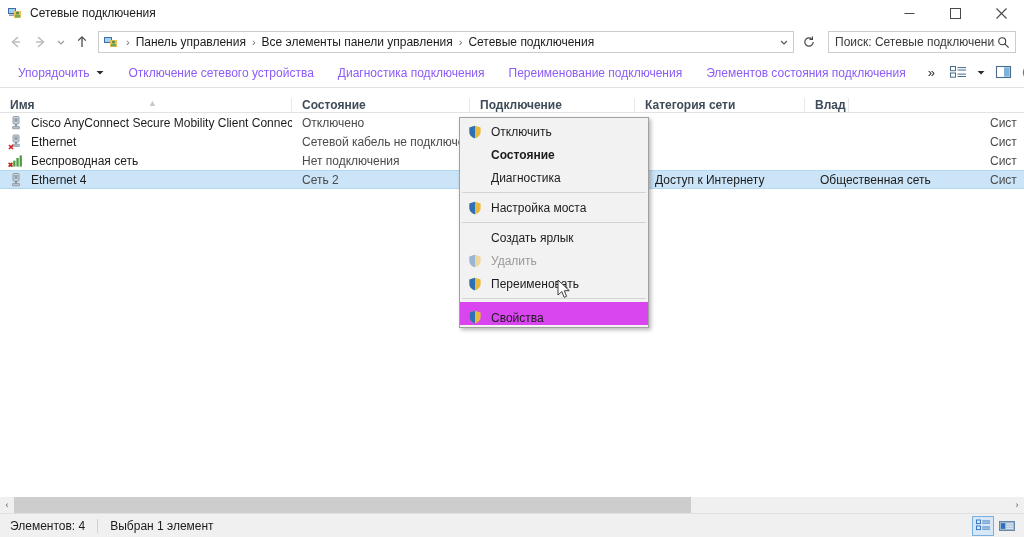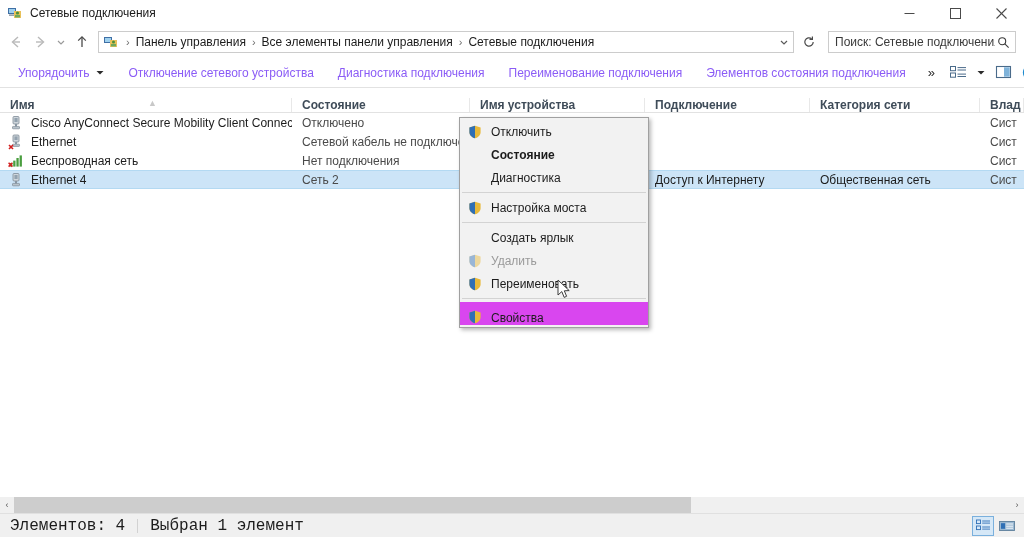--- a/index.html
+++ b/index.html
@@ -325,24 +325,23 @@
     height: 24px;
     background: #f0f0f0;
     border-top: 1px solid #e0e0e0;
     display: flex;
     align-items: center;
     flex: 0 0 auto;
     padding: 0 6px 0 10px;
     box-sizing: border-box;
   }
   .status-text {
-    font-size: 16px;
+    font-size: 12px;
     color: #1c1c1c;
     white-space: nowrap;
-    font-family: Liberation Mono, monospace;
   }
   .status-sep { width: 1px; height: 14px; background: #d2d2d2; margin: 0 12px; }
   .status-spacer { flex: 1 1 auto; }
   .viewbtn {
     width: 22px; height: 20px;
     display: flex; align-items: center; justify-content: center;
     margin-left: 2px;
     flex: 0 0 auto;
     box-sizing: border-box;
   }
@@ -494,21 +493,20 @@
       </svg>
     </span>
   </div>
 
   <div class="colheader">
     <div class="col" style="width:292px">
       <span>Имя</span>
       <span class="sortmark">▲</span>
     </div>
     <div class="col" style="width:178px">Состояние</div>
-    <div class="col" style="width:175px">Имя устройства</div>
     <div class="col" style="width:165px">Подключение</div>
     <div class="col" style="width:170px">Категория сети</div>
     <div class="col" style="width:44px">Влад</div>
   </div>
 
   <div class="listarea">
 
     <div class="row">
       <div class="cell name" style="width:292px">
         <span class="row-icon">

